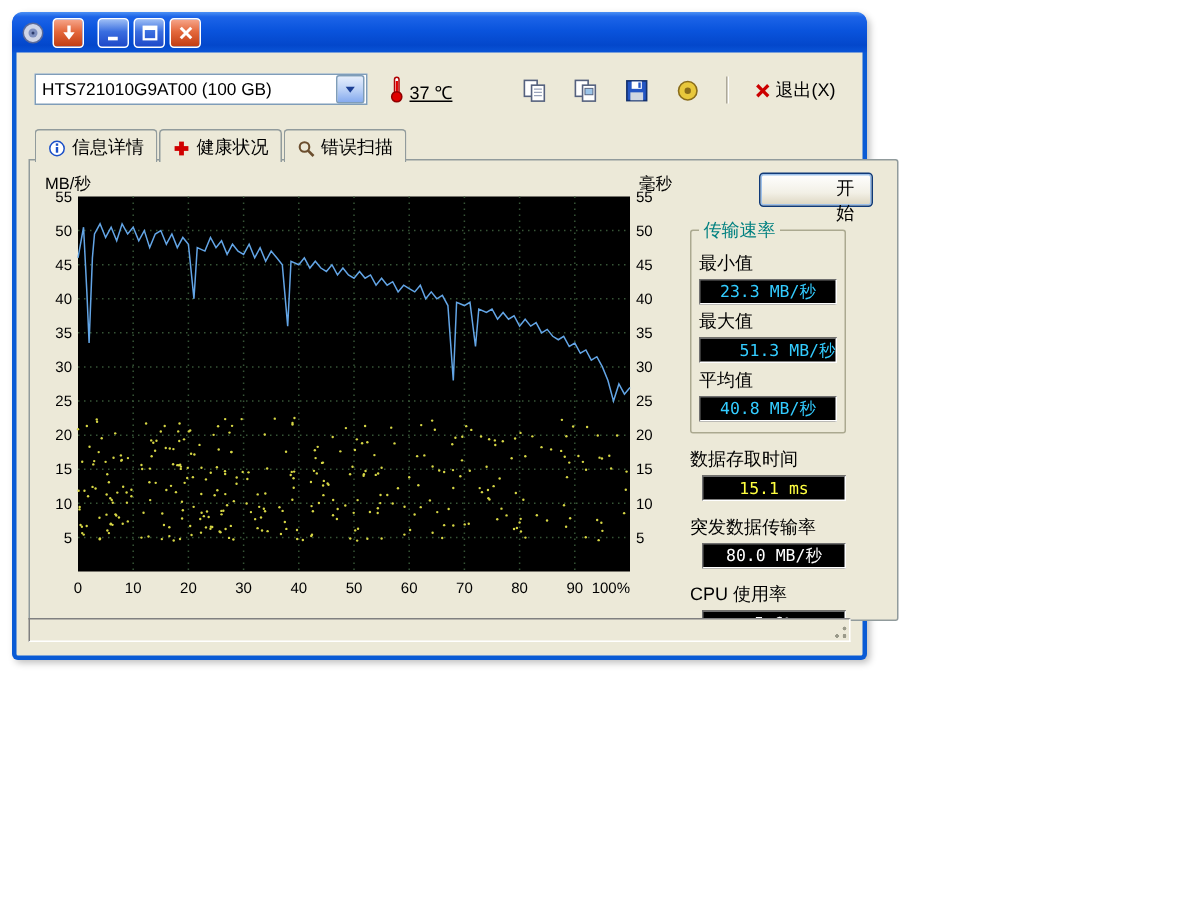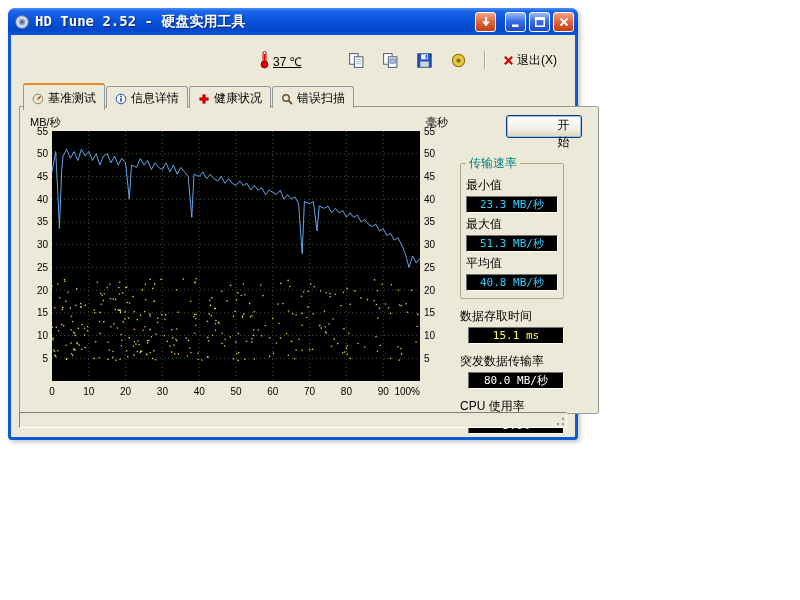--- a/index.html
+++ b/index.html
@@ -52,21 +52,21 @@
   .chart text{font-family:"Liberation Sans",sans-serif;}
   .chart .tick{font-size:10px;fill:#000;}
   .chart .axis-title{font-size:11px;fill:#000;}
 
   .xp-btn{position:absolute;top:8px;right:16px;width:76px;height:23px;box-sizing:border-box;
     border:1px solid #103a78;border-radius:3px;font-size:12px;
     background:linear-gradient(180deg,#ffffff,#f2f0e6 60%,#dcd5c0);
     box-shadow:inset 0 0 0 1px #9cc0ea;}
 
   .results{position:absolute;left:440px;top:34px;width:104px;}
-  .group{margin:14px 0 8px 0;padding:2px 5px 4px;border:1px solid #aba990;border-radius:2px;}
+  .group{margin:4px 0 8px 0;padding:2px 5px 4px;border:1px solid #aba990;border-radius:2px;}
   .group legend{color:#008080;font-size:12px;padding:0 3px;}
   .rlabel{font-size:12px;margin:3px 0 2px 0;white-space:nowrap;}
   .lcd{width:90px;height:15px;margin:0 0 3px auto;background:#000;line-height:15px;text-align:center;
     font-family:"DejaVu Sans Mono",monospace;font-weight:normal;font-size:11px;
     border:1px solid;border-color:#6f6f6f #ffffff #ffffff #6f6f6f;}
   .results > .rlabel{margin-top:9px;}
   .results > .lcd{width:94px;}
 
   
   .statusbar{position:absolute;left:8px;right:8px;bottom:6px;height:14px;
@@ -83,21 +83,20 @@
 <div class="window">
 
   <div class="titlebar">
     <span style="display:flex;">
       <svg width="16" height="16" viewBox="0 0 16 16">
           <circle cx="8" cy="8" r="6.5" fill="#cfd6e8" stroke="#5a6a9a"></circle>
           <circle cx="8" cy="8" r="3" fill="#7e90c0"></circle>
           <circle cx="8" cy="8" r="1" fill="#2c3c6c"></circle>
         </svg>
     </span>
-    <span class="title">HD Tune 2.52 - 硬盘实用工具</span>
     <div class="winbtns">
       <button class="wbtn red gap">
         <svg width="12" height="12" viewBox="0 0 12 12">
             <path d="M6 1v5" stroke="#fff" stroke-width="2.2"></path>
             <path d="M2.2 5.5l3.8 5 3.8-5z" fill="#fff"></path>
           </svg>
       </button>
       <button class="wbtn blue">
         <svg width="12" height="12" viewBox="0 0 12 12">
             <rect x="2" y="8.5" width="6.5" height="2.4" fill="#fff"></rect>
@@ -113,20 +112,28 @@
         <svg width="12" height="12" viewBox="0 0 12 12">
             <path d="M2.5 2.5l7 7M9.5 2.5l-7 7" stroke="#fff" stroke-width="2"></path>
           </svg>
       </button>
     </div>
   </div>
 
   <div class="client">
 
     <div class="toolbar-row">
+      <div class="combo">
+        <span class="combo-text">HTS721010G9AT00 (100 GB)</span>
+        <span class="combo-btn">
+          <svg width="9" height="9" viewBox="0 0 10 10">
+              <path d="M1.6 3.2h6.8L5 7.6z" fill="#1c3f94"></path>
+            </svg>
+        </span>
+      </div>
       <span class="therm">
         <svg width="11" height="19" viewBox="0 0 11 19">
             <rect x="4" y="1.5" width="3" height="11" rx="1.5" fill="#fff" stroke="#b00000"></rect>
             <rect x="4.8" y="4" width="1.5" height="8.5" fill="#e00000"></rect>
             <circle cx="5.5" cy="14.5" r="3.4" fill="#e00000" stroke="#900000"></circle>
           </svg>
       </span>
       <span class="temp">37 ℃</span>
       <div class="tool-icons">
         <button class="tbtn">
@@ -163,30 +170,20 @@
             <svg width="11" height="11" viewBox="0 0 12 12">
                 <path d="M2 2l8 8M10 2l-8 8" stroke="#cc0000" stroke-width="2.4"></path>
               </svg>
           </span>
           <span>退出(X)</span>
         </button>
       </div>
     </div>
 
     <div class="tabs">
-      <div class="tab active">
-        <span style="display:flex;">
-          <svg width="12" height="12" viewBox="0 0 12 12">
-              <circle cx="6" cy="6" r="4.8" fill="#f0ead0" stroke="#8a8a6a"></circle>
-              <path d="M6 6L8.6 3.4" stroke="#cc0000" stroke-width="1.2"></path>
-              <circle cx="6" cy="6" r="1" fill="#8a8a6a"></circle>
-            </svg>
-        </span>
-        <span>基准测试</span>
-      </div>
       <div class="tab">
         <span style="display:flex;">
           <svg width="12" height="12" viewBox="0 0 12 12">
               <circle cx="6" cy="6" r="4.8" fill="#fff" stroke="#1b50c8"></circle>
               <rect x="5.2" y="5" width="1.6" height="3.8" fill="#1b50c8"></rect>
               <rect x="5.2" y="2.6" width="1.6" height="1.6" fill="#1b50c8"></rect>
             </svg>
         </span>
         <span>信息详情</span>
       </div>
@@ -613,21 +610,21 @@
         </svg>
 
       <button class="xp-btn">开始</button>
 
       <div class="results">
         <fieldset class="group">
           <legend>传输速率</legend>
           <div class="rlabel">最小值</div>
           <div class="lcd" style="color: rgb(51, 204, 255);">23.3 MB/秒</div>
           <div class="rlabel">最大值</div>
-          <div class="lcd" style="color: rgb(51, 204, 255);">51.3 MB/秒</div>
+          <div class="lcd" style="color: rgb(51, 204, 255); text-align: right;">51.3 MB/秒</div>
           <div class="rlabel">平均值</div>
           <div class="lcd" style="color: rgb(51, 204, 255);">40.8 MB/秒</div>
         </fieldset>
         <div class="rlabel">数据存取时间</div>
         <div class="lcd" style="color: rgb(255, 255, 64);">15.1 ms</div>
         <div class="rlabel">突发数据传输率</div>
         <div class="lcd" style="color: rgb(255, 255, 255);">80.0 MB/秒</div>
         <div class="rlabel">CPU 使用率</div>
         <div class="lcd" style="color: rgb(255, 255, 255);">5.6%</div>
       </div>

